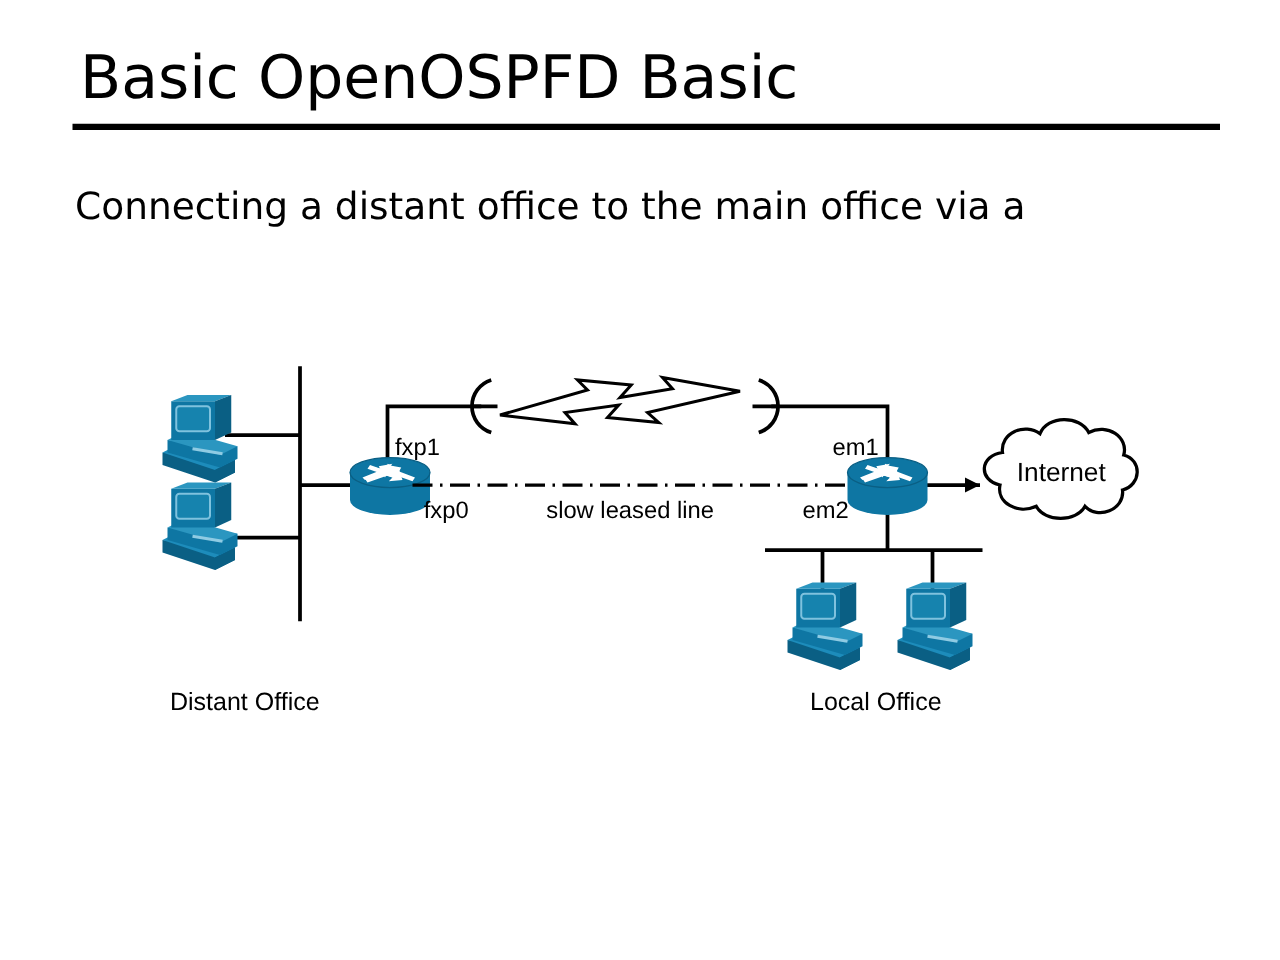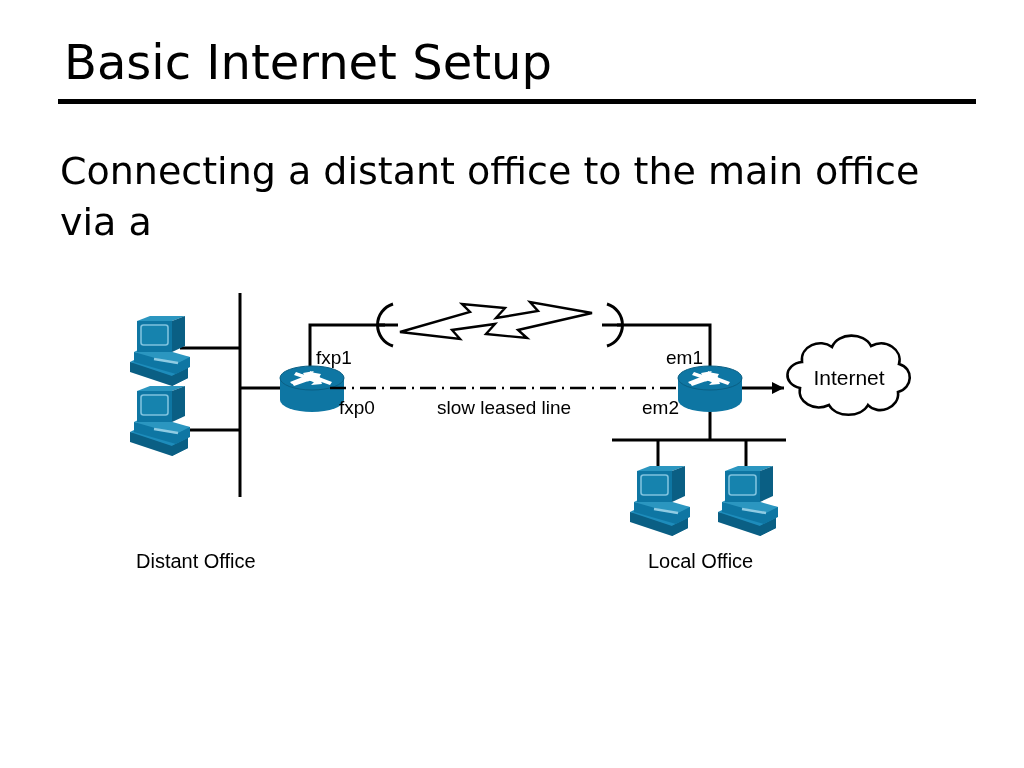--- a/index.html
+++ b/index.html
@@ -37,21 +37,21 @@
     top: 99px;
     width: 918px;
     height: 5px;
     background: #000000;
   }
   .slide-body {
     position: absolute;
     left: 60px;
     top: 146px;
     width: 880px;
-    font-size: 38px;
+    font-size: 30px;
     line-height: 1.33;
     color: #000000;
   }
   .diagram-wrap {
     position: absolute;
     left: 0px;
     top: 268px;
     width: 836px;
     height: 330px;
   }
@@ -101,21 +101,21 @@
     stroke: #000000;
     stroke-width: 2.6;
     fill: #ffffff;
   }
 </style>
 </head>
 <body>
 
 <div class="slide">
 
-  <div class="slide-title">Basic Internet Setup</div>
+  <div class="slide-title">Basic OpenOSPFD Basic</div>
   <div class="title-rule"></div>
 
   <div class="slide-body">
     <div>Connecting a distant office to the main office via a</div>
   </div>
 
   <div class="diagram-wrap">
     <svg class="diagram" width="1024" height="330" viewBox="0 0 1024 330" xmlns="http://www.w3.org/2000/svg">
 
       <defs>

